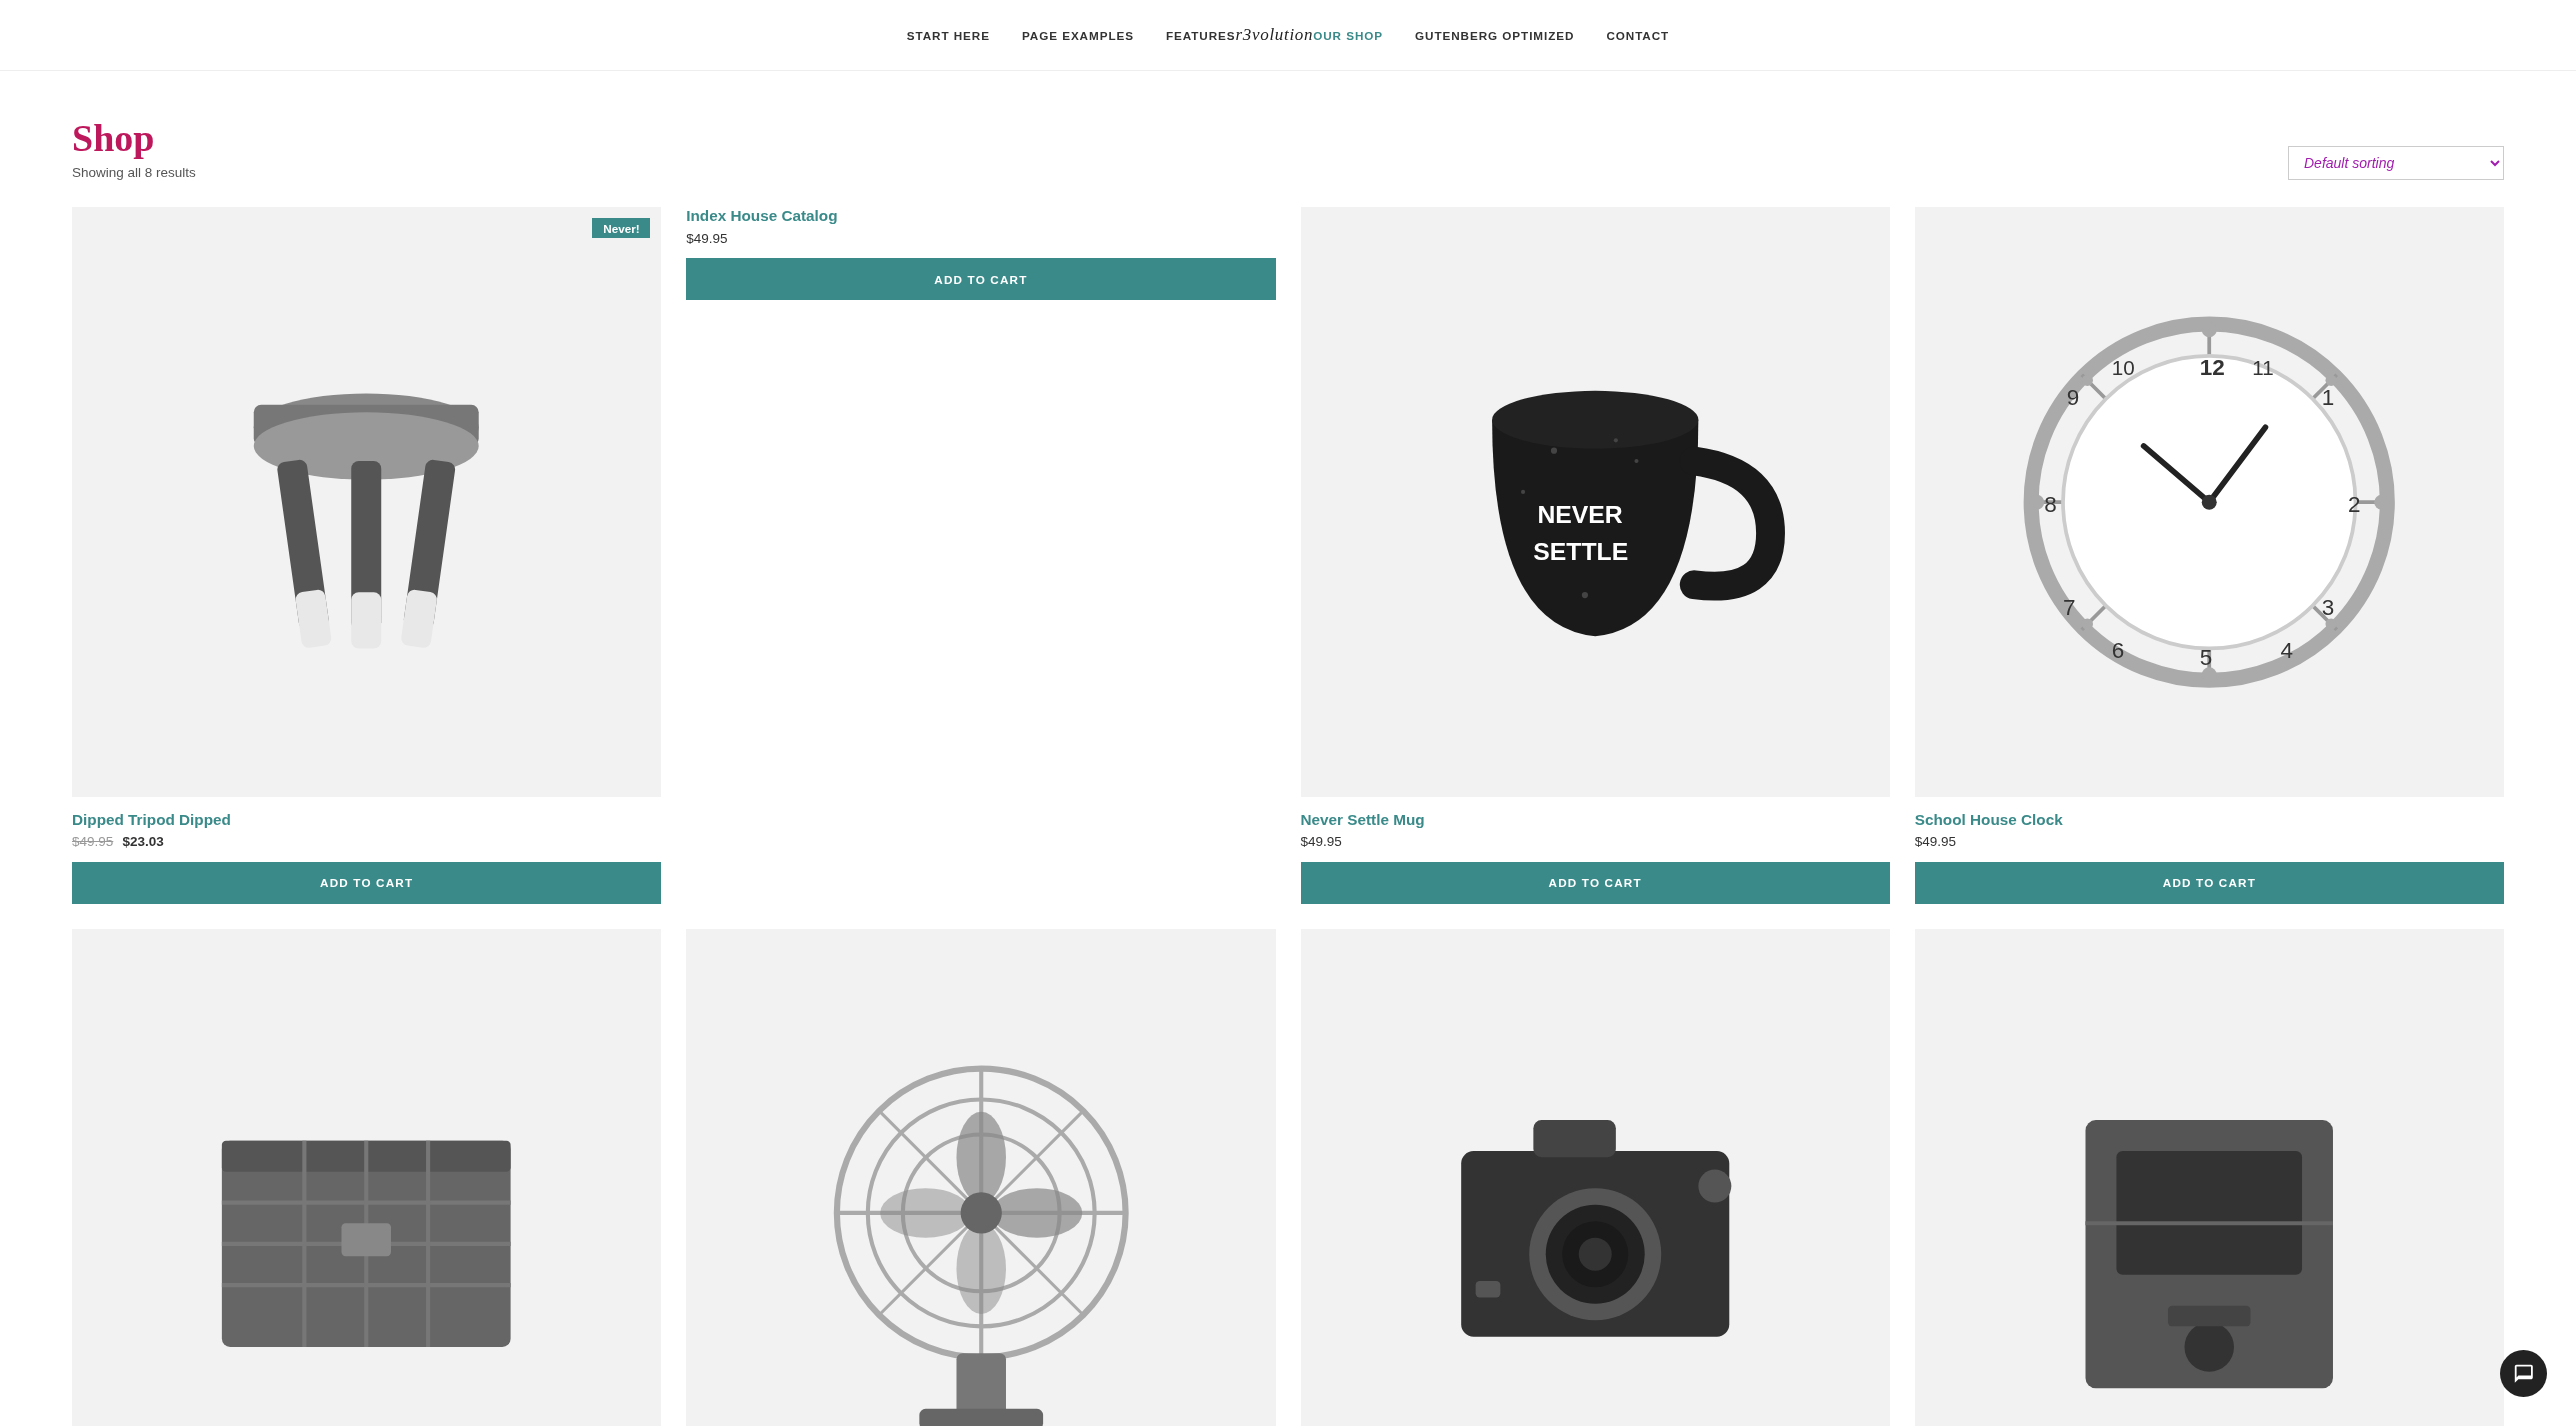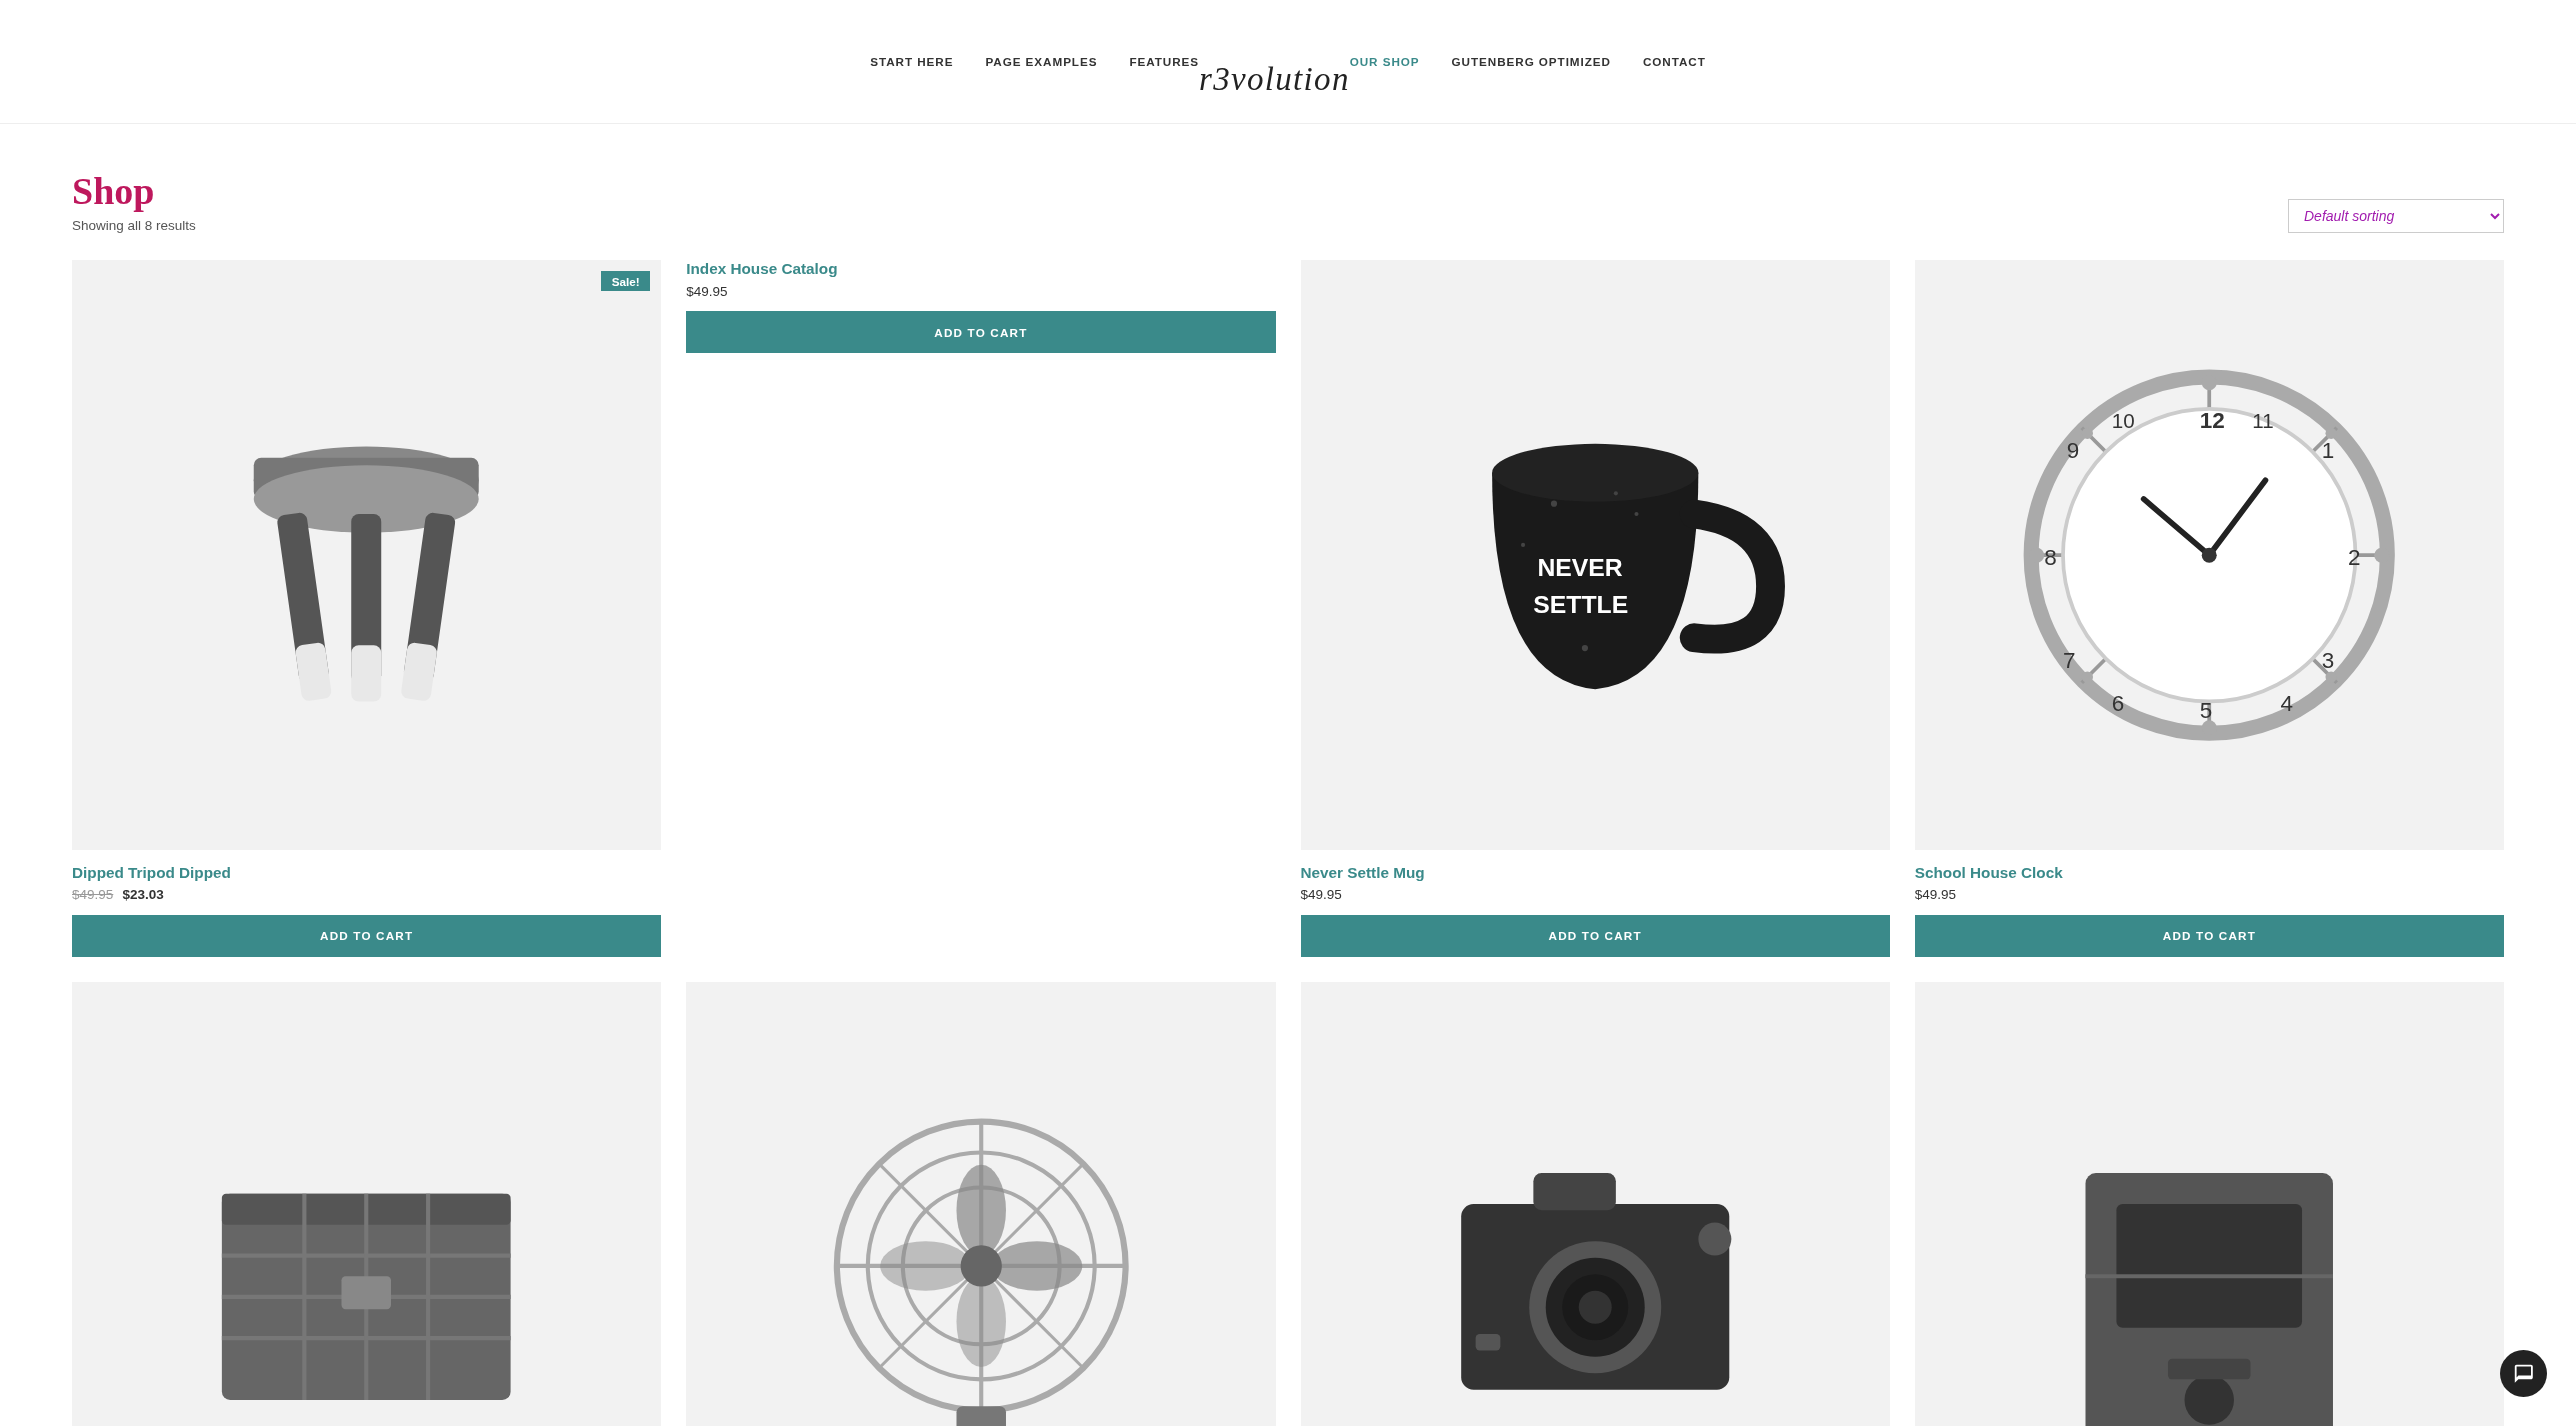--- a/index.html
+++ b/index.html
@@ -18,27 +18,26 @@
       font-size: 11.7px;
       font-weight: 600;
       letter-spacing: 0.08em;
       text-transform: uppercase;
       text-decoration: none;
       color: #333;
       cursor: pointer;
     }
     .nav-link.active { color: #3a8a8a; }
     .logo {
-      font-size: 33px;
+      font-size: 17px;
       font-weight: 400;
       letter-spacing: 0.04em;
       font-style: italic;
       color: #222;
       font-family: Georgia, serif;
-      margin-top: 36px;
     }
 
     
     main { padding: 45px 72px; }
 
     .shop-header {
       display: flex;
       justify-content: space-between;
       align-items: flex-end;
       margin-bottom: 27px;
@@ -204,21 +203,21 @@
         <option>Sort by price: low to high</option>
         <option>Sort by price: high to low</option>
       </select>
     </div>
   </div>
 
   <div class="product-grid">
 
     <div class="product-card">
       <div class="product-image-wrapper">
-        <span class="sale-badge">Sale!</span>
+        <span class="sale-badge">Never!</span>
         <svg viewBox="0 0 200 220" xmlns="http://www.w3.org/2000/svg">
 
           <ellipse cx="100" cy="70" rx="60" ry="18" fill="#888"></ellipse>
           <rect x="40" y="58" width="120" height="22" rx="4" fill="#777"></rect>
           <ellipse cx="100" cy="80" rx="60" ry="18" fill="#999"></ellipse>
 
           <rect x="52" y="88" width="16" height="90" rx="4" fill="#555" transform="rotate(-8 60 88)"></rect>
           <rect x="52" y="158" width="16" height="30" rx="4" fill="#e8e8e8" transform="rotate(-8 60 88)"></rect>
 
           <rect x="92" y="88" width="16" height="90" rx="4" fill="#555"></rect>

